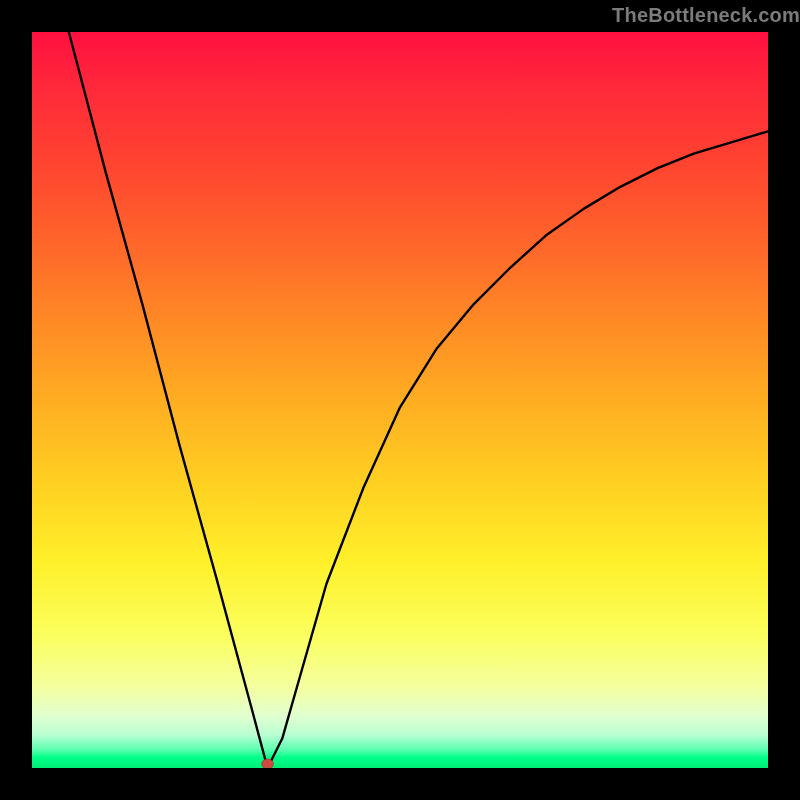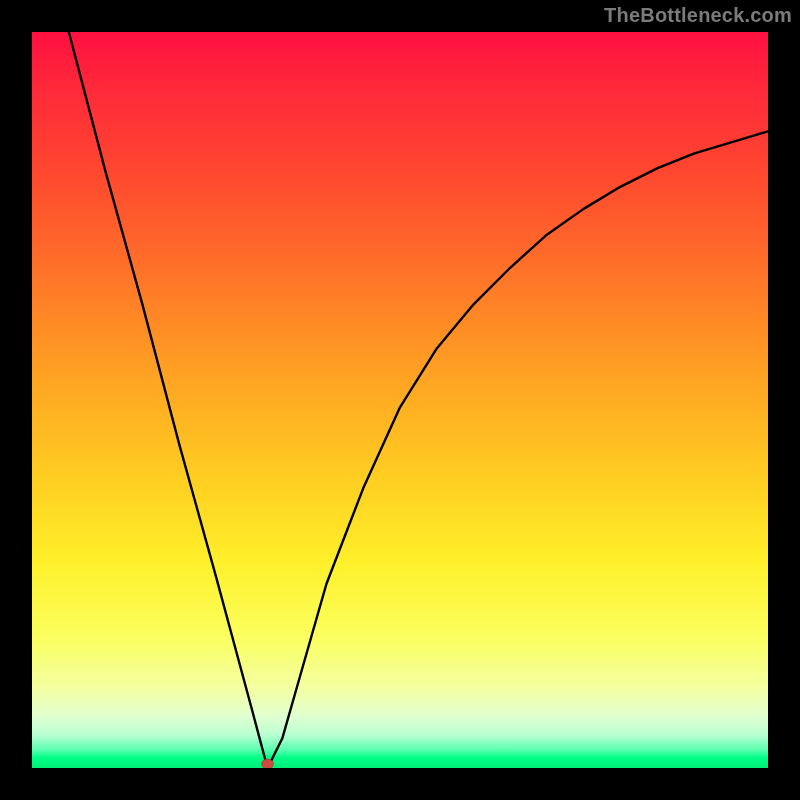--- a/index.html
+++ b/index.html
@@ -61,21 +61,21 @@
     stroke-linecap: round;
   }
   .min-dot {
     fill: #cc4a3f;
     stroke: #a03028;
     stroke-width: 0.5;
   }
   .watermark {
     position: absolute;
     top: 4px;
-    right: 8px;
+    right: 0;
     color: #7b7b7b;
     font-size: 20px;
     font-weight: 600;
     letter-spacing: 0.2px;
   }
 </style>
 </head>
 <body>
 
 <div class="frame">

